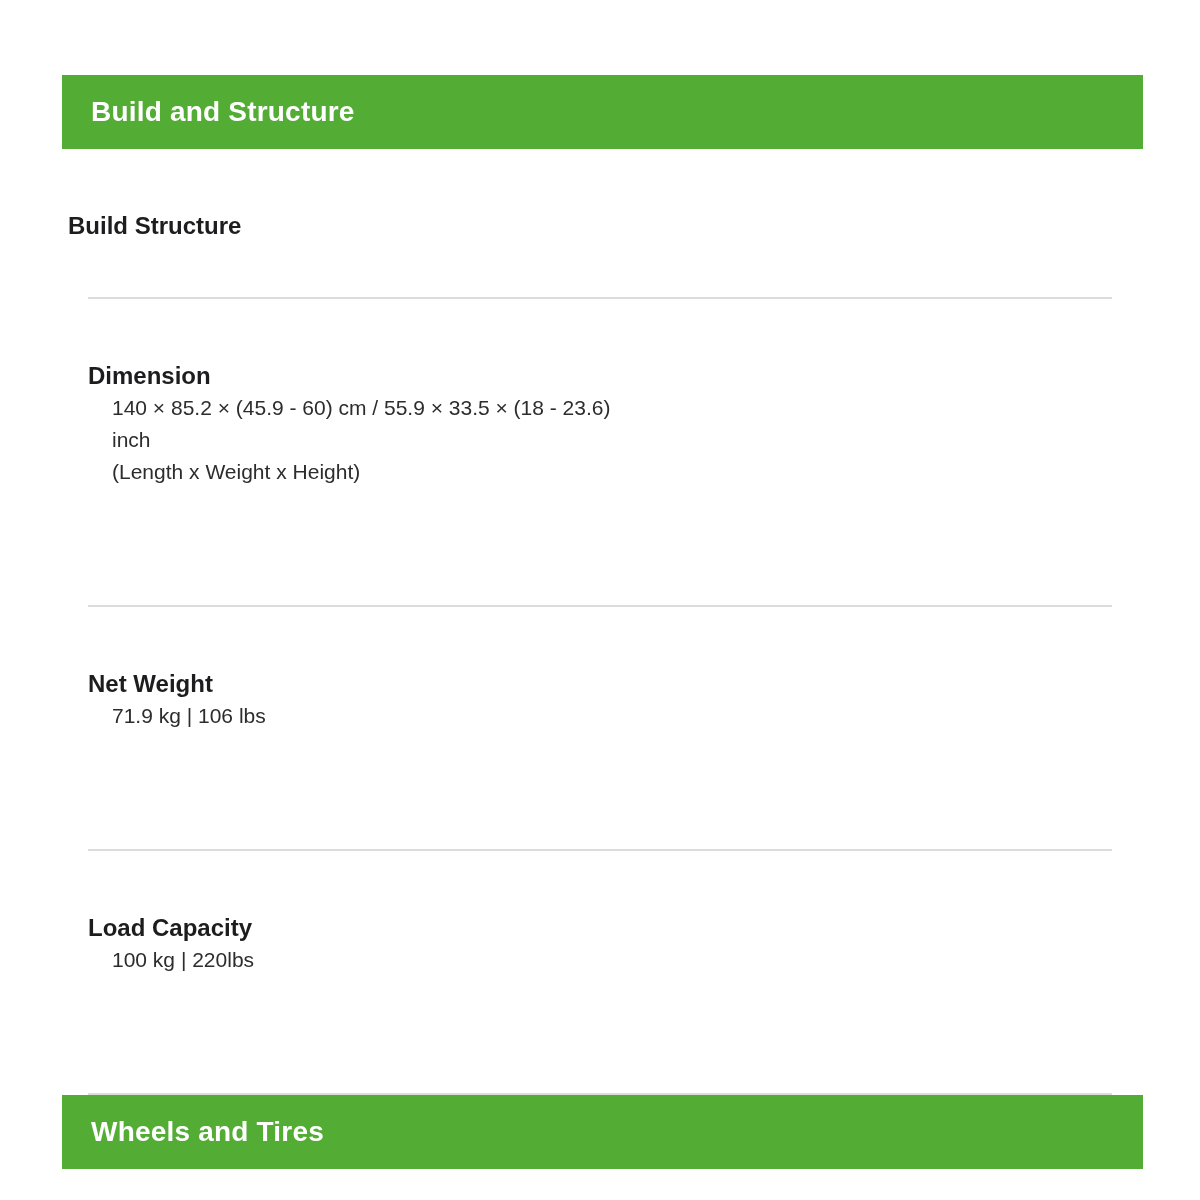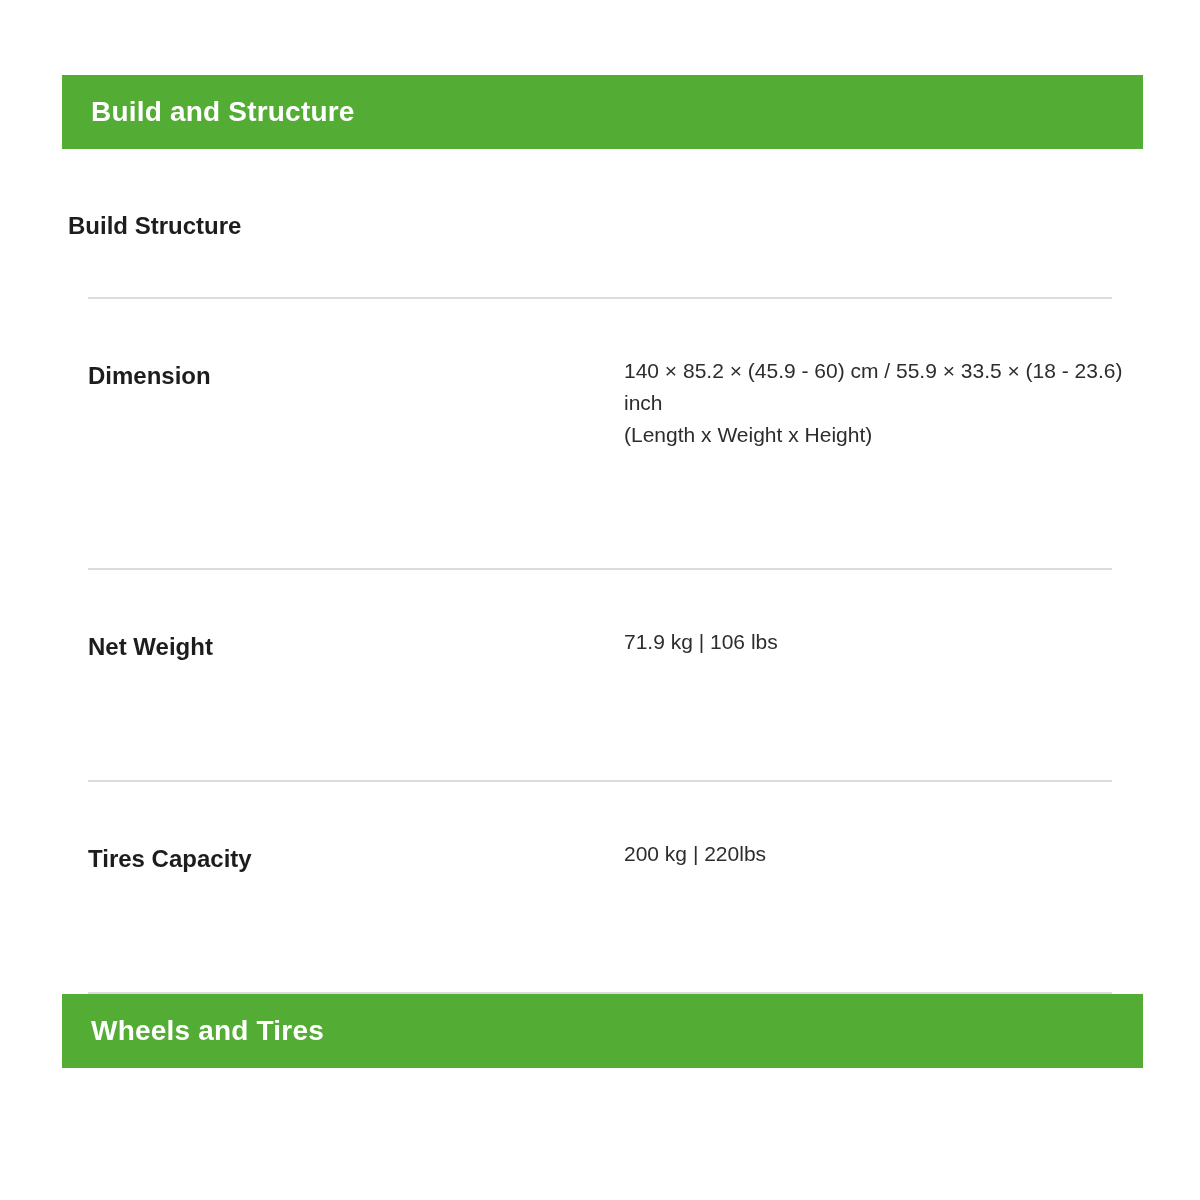--- a/index.html
+++ b/index.html
@@ -46,20 +46,21 @@
     border:none;
     border-top:2px solid var(--divider);
     margin-left:88px;
     width:1024px;
     margin-top:57px;
   }
   .spec-row{
     display:flex;
     margin-left:88px;
     padding:56px 0 60px 0;
+    flex-direction:column;
   }
   .spec-row .spec-label{
     width:512px;
     font-size:24px;
     font-weight:bold;
     line-height:32px;
     padding-top:5px;
     color:var(--label-text);
   }
   .spec-row .spec-value{
@@ -102,23 +103,23 @@
     <div class="spec-row">
       <div class="spec-label">Net Weight</div>
       <div class="spec-value">
         <div class="value-line">71.9 kg | 106 lbs</div>
       </div>
     </div>
 
     <hr class="divider">
 
     <div class="spec-row">
-      <div class="spec-label">Tires Capacity</div>
+      <div class="spec-label">Load Capacity</div>
       <div class="spec-value">
-        <div class="value-line">200 kg | 220lbs</div>
+        <div class="value-line">100 kg | 220lbs</div>
       </div>
     </div>
 
     <hr class="divider">
   </section>
 
   <section class="section-tires">
     <div class="green-bar">
       <h2>Wheels and Tires</h2>
     </div>

